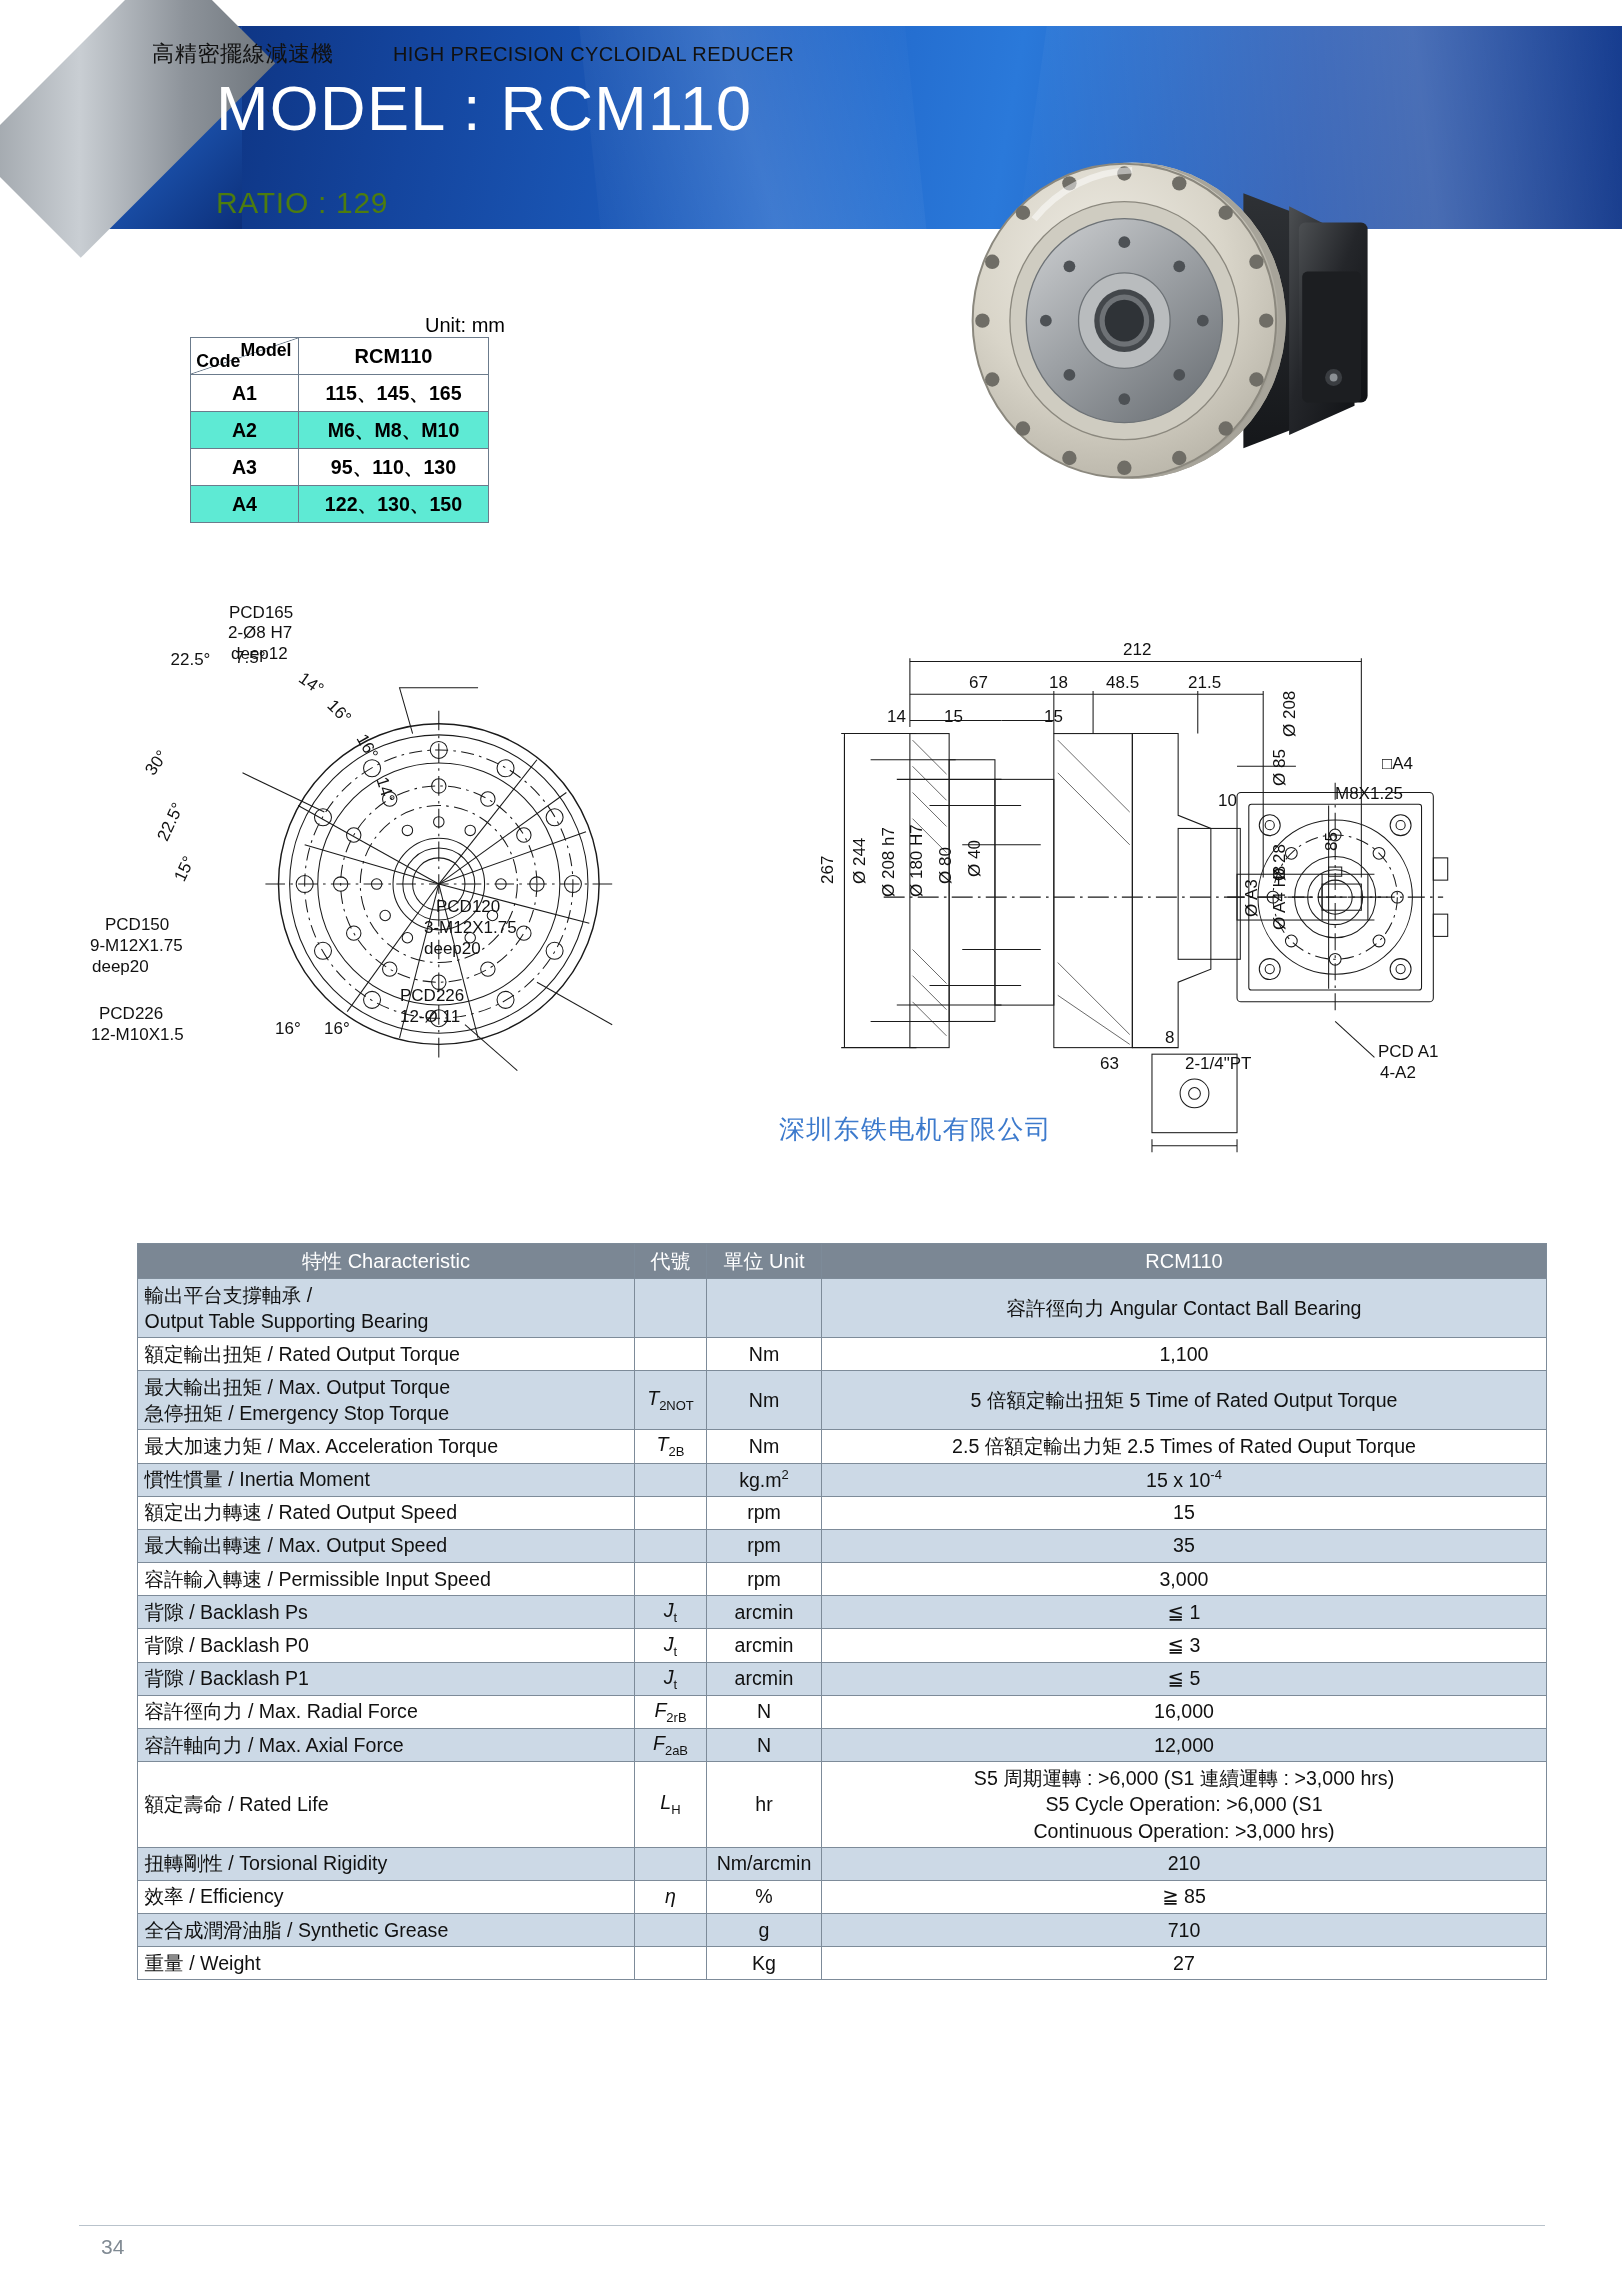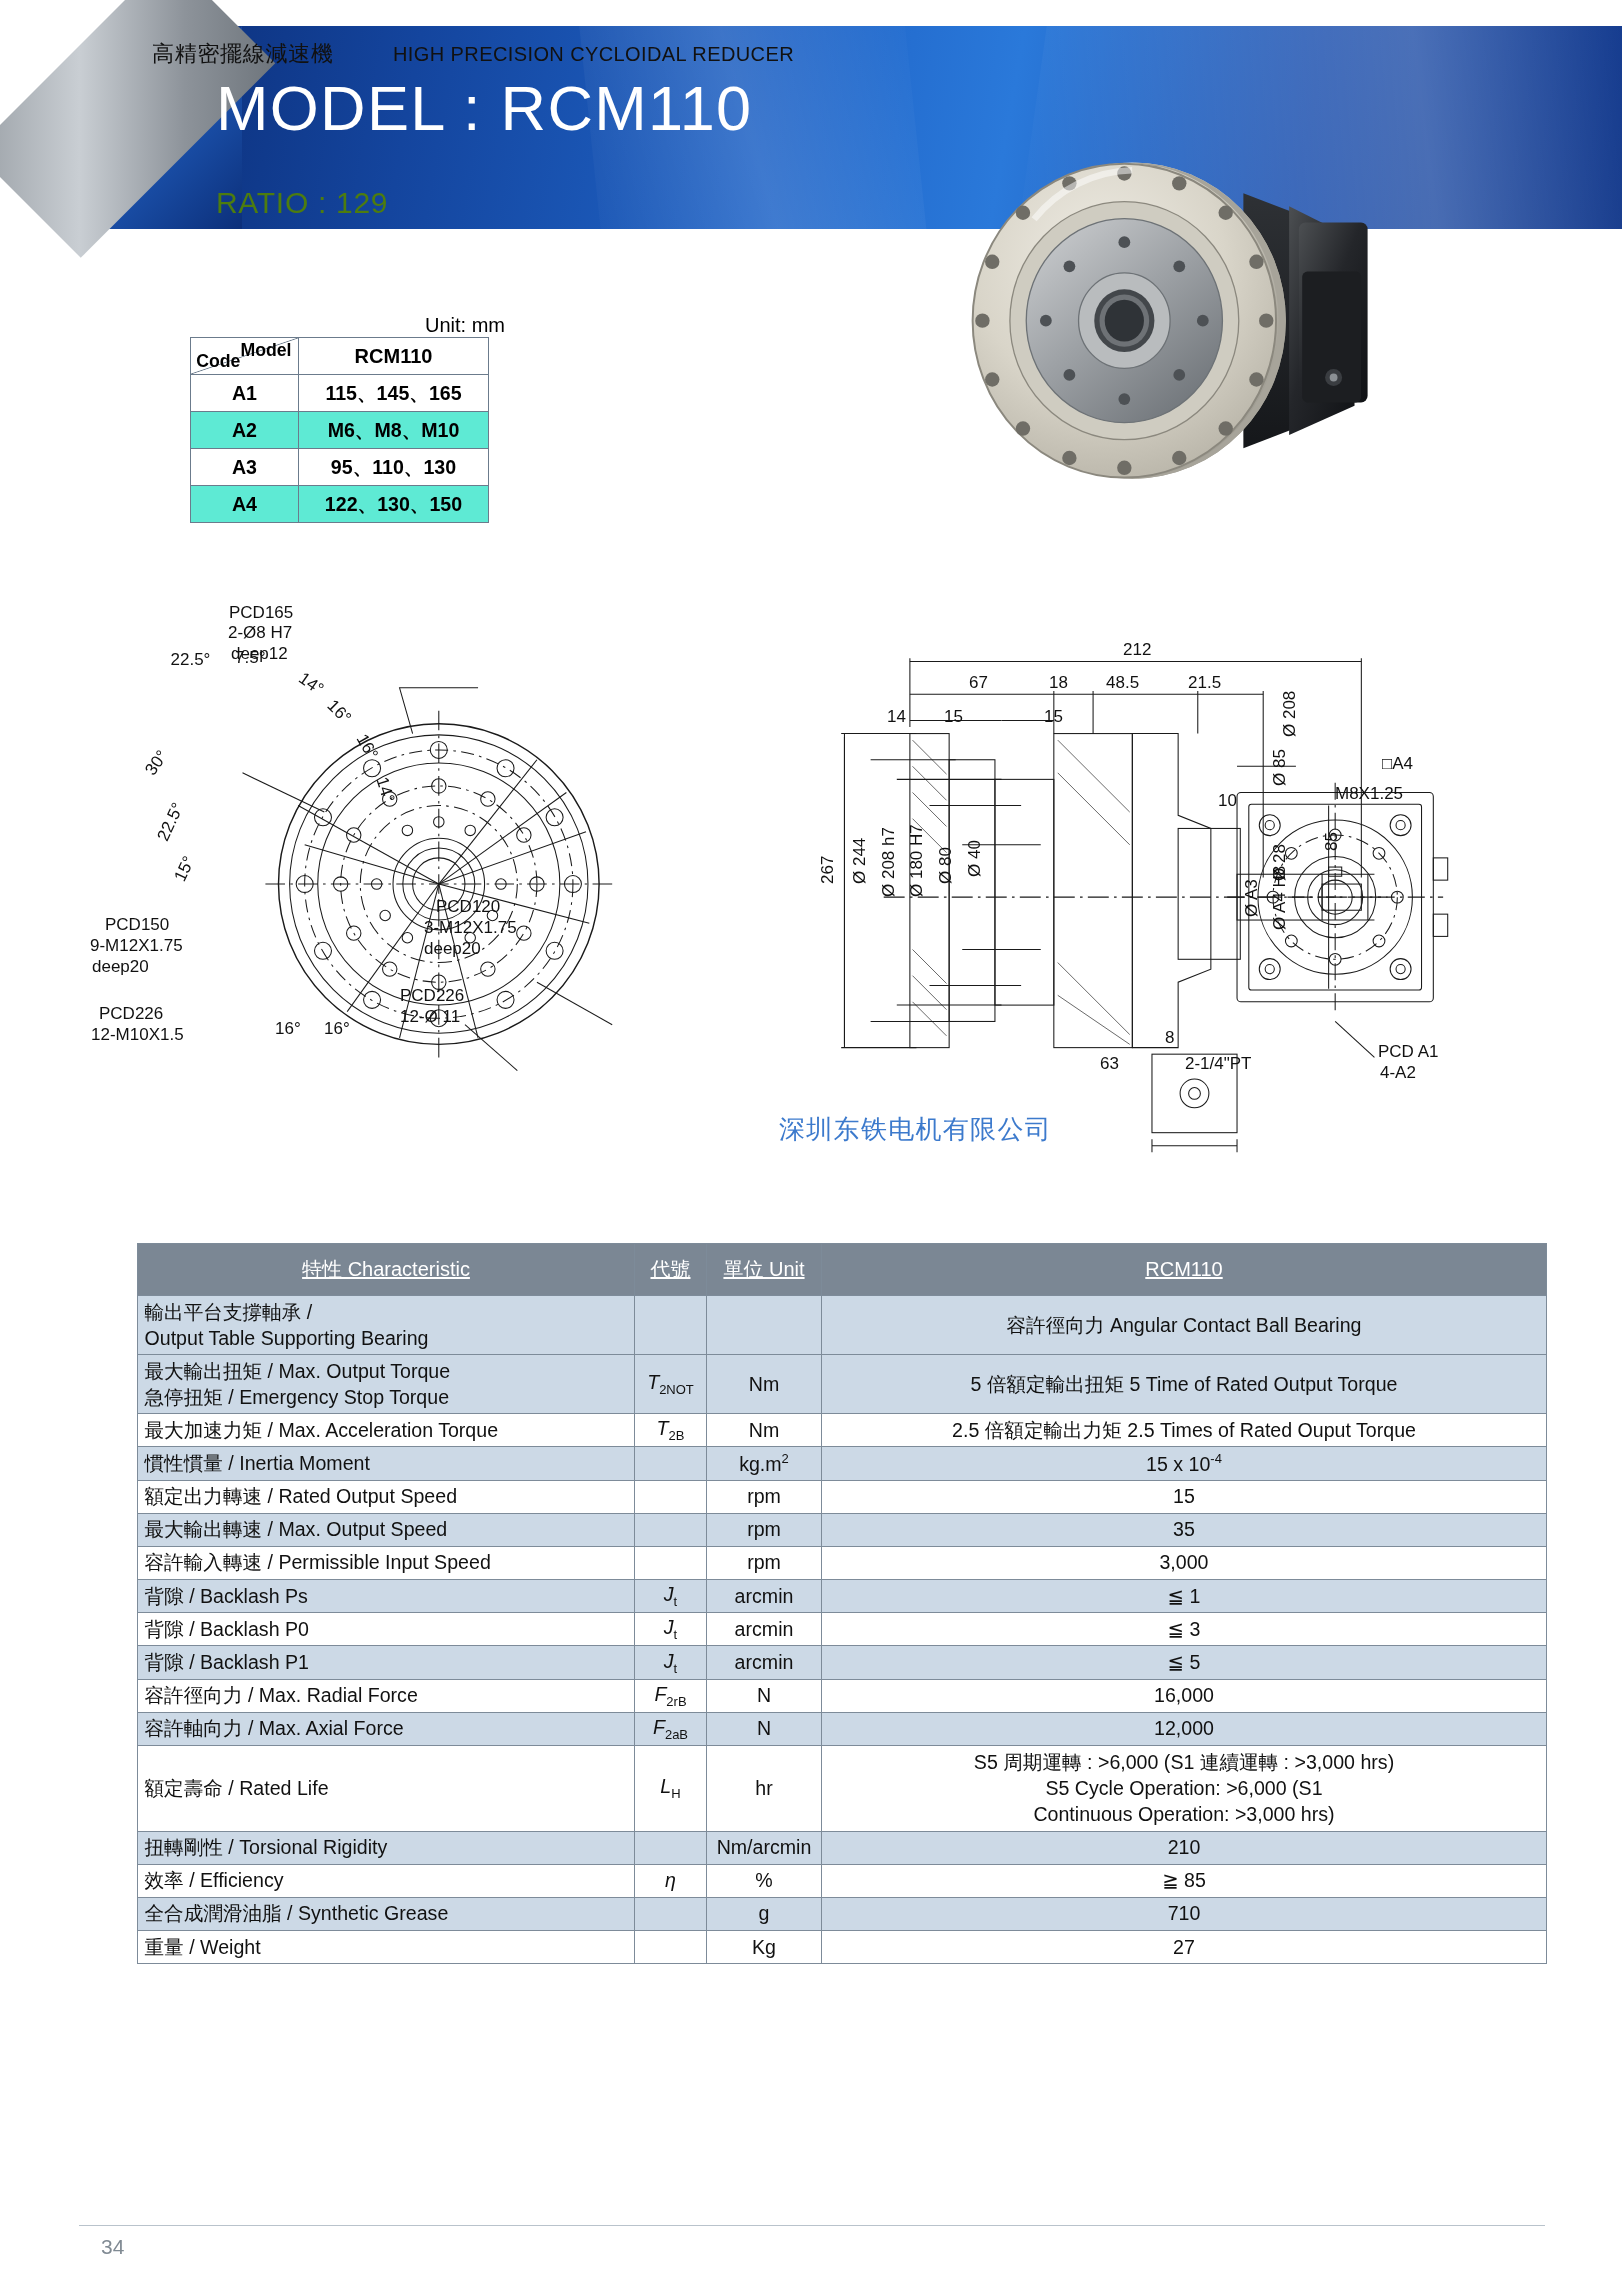--- a/index.html
+++ b/index.html
@@ -167,23 +167,22 @@
   }
   table.spec td, table.spec th {
     border: 1.3px solid #7d8b99;
     color: #111;
     padding: 2.6px 6.5px;
   }
   table.spec thead th {
     background: #7b8794;
     color: #ffffff;
     font-weight: normal;
-    height: 52px;
+    height: 35px;
     font-size: 20px;
-    text-decoration: underline;
   }
   td.c-char { width: 497px; background: #ccd9e6; margin-top: 26px; }
   td.c-char-w { width: 497px; background: #ffffff; }
   td.c-code { width: 72px; text-align: center; }
   td.c-unit { width: 115px; text-align: center; }
   td.c-val  { text-align: center; }
   .row-alt td { background: #ccd9e6; }
   .row-white td { background: #ffffff; }
   .sub { font-size: 13px; vertical-align: sub; }
   .sup { font-size: 13px; vertical-align: super; }
@@ -603,20 +602,26 @@
     <tr class="row-alt">
       <td class="c-char twoline">
         <div>輸出平台支撐軸承 /</div>
         <div>Output Table Supporting Bearing</div>
       </td>
       <td class="c-code"></td>
       <td class="c-unit"></td>
       <td class="c-val">容許徑向力 Angular Contact Ball Bearing</td>
     </tr>
 
+    <tr class="row-white">
+      <td class="c-char-w">額定輸出扭矩 / Rated Output Torque</td>
+      <td class="c-code"></td>
+      <td class="c-unit">Nm</td>
+      <td class="c-val">1,100</td>
+    </tr>
 
     <tr class="row-alt">
       <td class="c-char twoline">
         <div>最大輸出扭矩 / Max. Output Torque</div>
         <div>急停扭矩 / Emergency Stop Torque</div>
       </td>
       <td class="c-code">
         <span class="ital">T</span><span class="sub">2NOT</span>
       </td>
       <td class="c-unit">Nm</td>

